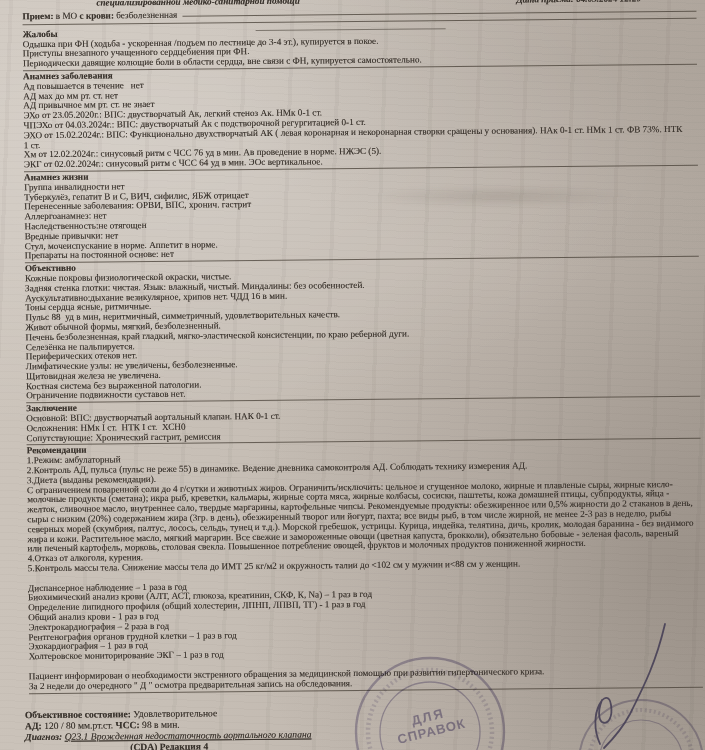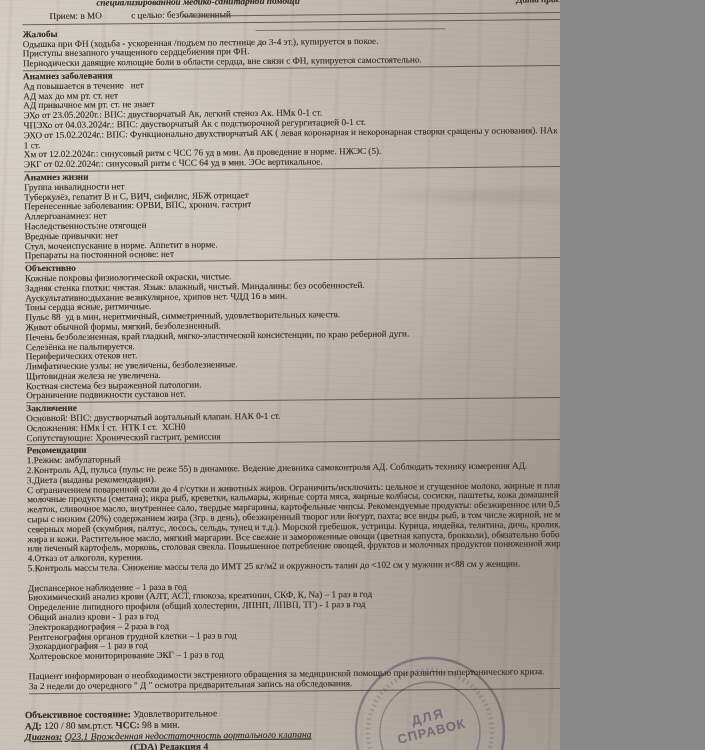--- a/index.html
+++ b/index.html
@@ -6,21 +6,21 @@
     --ink:#39332d;
     --ink-soft:#463f38;
     --rule:rgba(74,66,58,.78);
     --stamp:#7d73a2;
     --pen:#453e55;
   }
   html,body{margin:0;padding:0;}
   body{background:#888;}
   .page{
     position:relative;
-    width:560px;height:750px;
+    width:705px;height:750px;
     overflow:hidden;
     background:
       radial-gradient(900px 500px at 18% 18%, rgba(255,255,255,.20), rgba(255,255,255,0) 60%),
       radial-gradient(700px 600px at 95% 75%, rgba(62,52,44,.18), rgba(62,52,44,0) 62%),
       radial-gradient(500px 300px at 80% 8%, rgba(70,60,50,.10), rgba(70,60,50,0) 70%),
       linear-gradient(100deg,#cdc5bc 0%, #c7bfb6 35%, #beb5ac 68%, #aca39a 100%);
     font-family:"Liberation Serif","DejaVu Serif",serif;
     color:var(--ink);
   }
   
@@ -42,49 +42,49 @@
     transform-origin:50% 40%;
     font-size:9.2px;line-height:9.8px;
     text-shadow:0 0 .4px rgba(58,50,42,.55);
   }
   .hdr-left{position:absolute;left:74px;top:-4px;font-weight:700;font-style:italic;white-space:pre;}
   .hdr-right{position:absolute;left:494px;top:-3px;font-weight:700;font-style:italic;white-space:pre;}
   .rule-a{position:absolute;left:160px;top:14px;width:514px;height:1px;background:var(--rule);}
   .rule-b{position:absolute;left:233px;top:29px;width:190px;height:1px;background:rgba(74,66,58,.6);}
   .head-block{padding-top:9px;padding-bottom:2px;border-bottom:1px solid var(--rule);margin-bottom:5px;}
   .visit{white-space:pre;}
-  .visit .lbl{font-weight:400;margin-left:27px;}
+  .visit .lbl{font-weight:700;}
   .visit .it{}
   .section{margin:0;}
   .section.ruled{border-bottom:1px solid var(--rule);padding-bottom:1px;margin-bottom:1px;}
   .sec-title{font-weight:700;line-height:9.8px;}
   .line{white-space:pre;min-height:9.8px;}
   .footer{position:absolute;left:25px;top:706px;width:660px;transform:rotate(-0.55deg);
           font-size:9.6px;line-height:11px;text-shadow:0 0 .4px rgba(58,50,42,.55);}
   .footer .b{font-weight:700;}
-  .diag{font-style:italic;font-weight:700;text-decoration:underline;margin-top:36px;}
+  .diag{font-style:italic;font-weight:700;margin-top:36px;}
   .diag-val{font-style:italic;text-decoration:underline;font-weight:400;}
   .cda{margin-left:105px;font-weight:700;}
   .stamp{position:absolute;pointer-events:none;mix-blend-mode:multiply;opacity:.8;}
   .stamp text{fill:var(--stamp);font-family:"Liberation Sans","DejaVu Sans",sans-serif;font-weight:700;}
   .sig{position:absolute;pointer-events:none;}
 </style>
 </head>
 <body>
 
 <div class="page">
   <div class="doc">
 
     <div class="hdr-left">специализированной медико-санитарной помощи</div>
     <div class="hdr-right">Дата приема: 04.03.2024 12:29</div>
     <div class="rule-a"></div>
     <div class="rule-b"></div>
 
     <div class="head-block">
-      <div class="visit"><span class="lbl">Прием:</span><span> </span><span class="it">в МО</span><span> </span><span class="lbl">с целью:</span><span> </span><span class="it">безболезненный</span></div>
+      <div class="visit"><span class="lbl">Прием:</span><span> </span><span class="it">в МО</span><span> </span><span class="lbl">с крови:</span><span> </span><span class="it">безболезненная</span></div>
     </div>
 
     <div id="sections">
         <div class="section ruled">
           <div class="sec-title">Жалобы</div>
           <div class="line">Одышка при ФН (ходьба - ускоренная /подъем по лестнице до 3-4 эт.), купируется в покое.</div>
           <div class="line">Приступы внезапного учащенного сердцебиения при ФН.</div>
           <div class="line">Периодически давящие колющие боли в области сердца, вне связи с ФН, купируется самостоятельно.</div>
         </div>
         <div class="section ruled">

